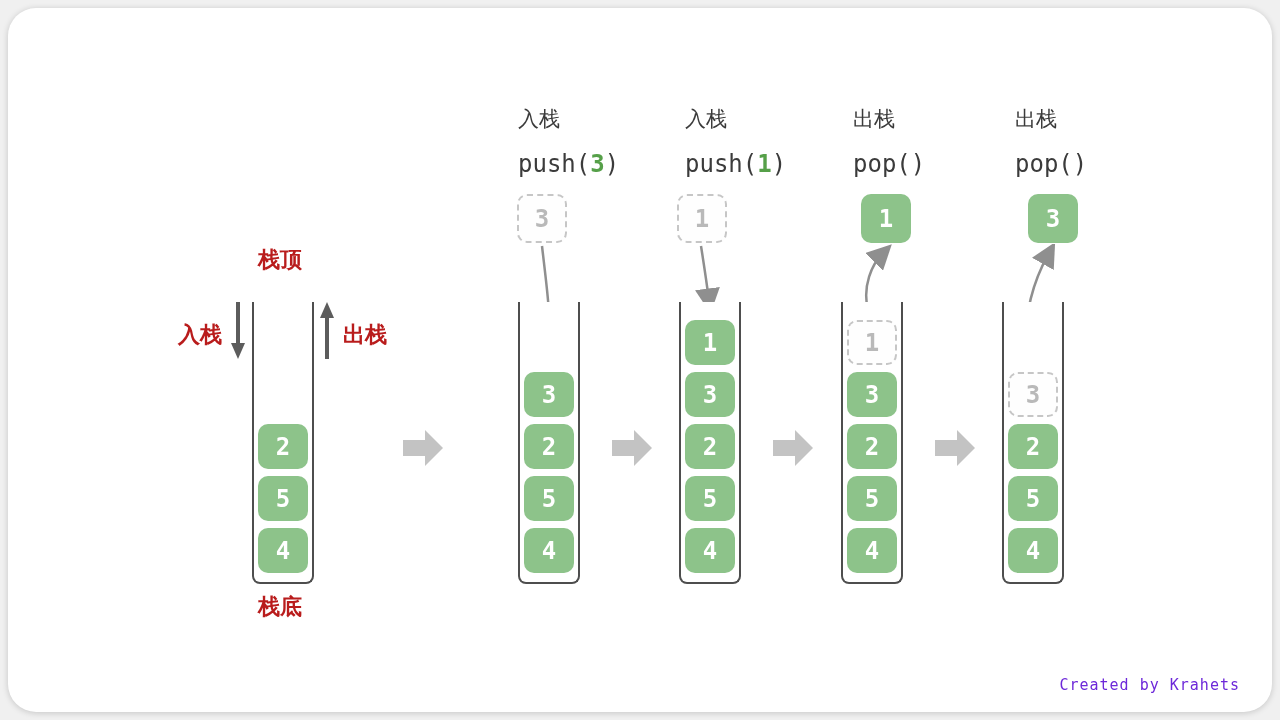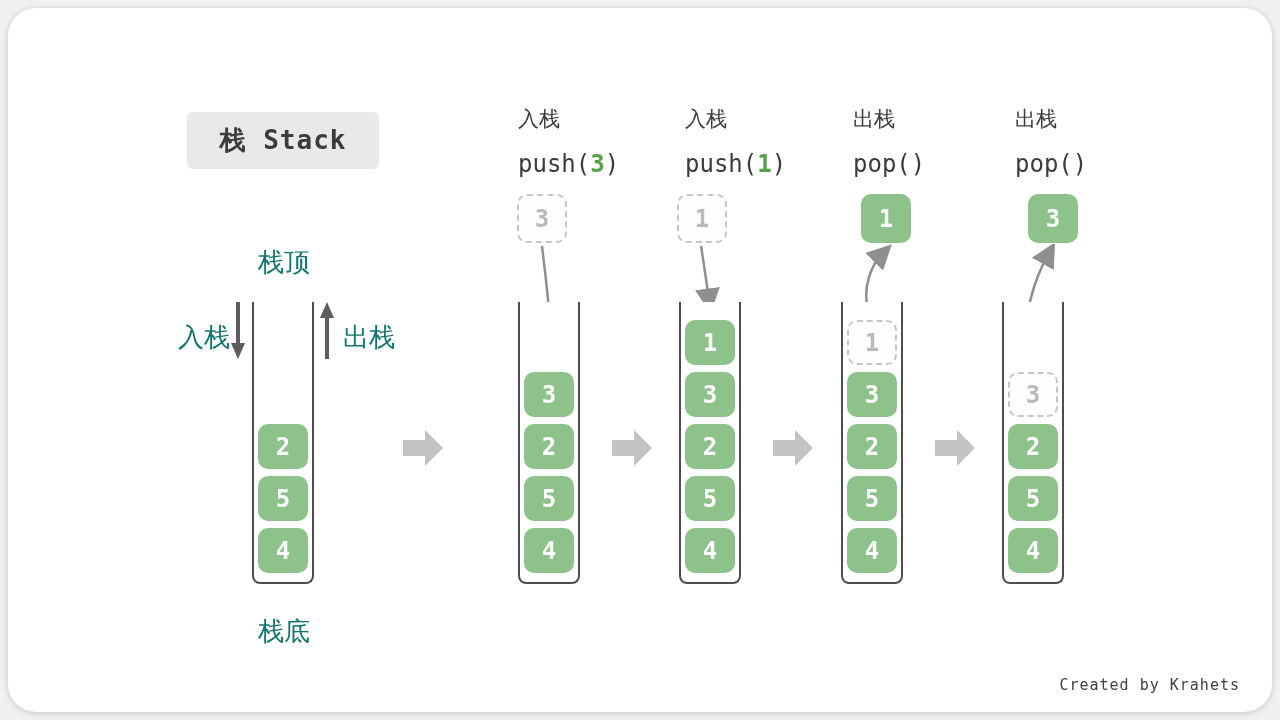--- a/index.html
+++ b/index.html
@@ -19,21 +19,21 @@
 
   .title-box {
     left: 187px; top: 112px; width: 192px; height: 57px;
     background: #e9e9e9; border-radius: 6px;
     display: flex; align-items: center; justify-content: center;
     font-family: "DejaVu Sans Mono", monospace;
     font-size: 26px; font-weight: bold; color: #3b3b3b; letter-spacing: 1px;
   }
 
   .side-label {
-    font-size: 26px; font-weight: normal; color: #0f766e; white-space: nowrap;
+    font-size: 22px; font-weight: bold; color: #b91c1c; white-space: nowrap;
   }
 
   .stage-header { white-space: nowrap; }
   .stage-header .cn { font-size: 21px; color: #3b3b3b; font-weight: 500; line-height: 26px; }
   .stage-header .code {
     margin-top: 18px;
     font-family: "DejaVu Sans Mono", monospace;
     font-size: 24px; color: #3b3b3b; line-height: 28px;
   }
   .stage-header .code .arg { color: #56a049; font-weight: bold; }
@@ -57,35 +57,32 @@
   .cell.ghost {
     background: #fefefe;
     border: 2px dashed #c6c6c6;
     color: #b9b9b9;
   }
   .float-cell { width: 50px; height: 49px; top: 194px; }
 
   .footer {
     left: 1040px; top: 676px; width: 200px; text-align: right;
     font-family: "DejaVu Sans Mono", monospace;
-    font-size: 15px; color: #404040; letter-spacing: 1px;
+    font-size: 15px; color: #6d28d9; letter-spacing: 1px;
   }
 </style>
 </head>
 <body>
 
 <div class="canvas">
   <div class="card"></div>
 
-  <div class="abs title-box">
-    <span>栈 Stack</span>
-  </div>
 
   <div class="abs side-label" style="left:258px; top:245px;">栈顶</div>
-  <div class="abs side-label" style="left:258px; top:614px;">栈底</div>
+  <div class="abs side-label" style="left:258px; top:592px;">栈底</div>
   <div class="abs side-label" style="left:178px; top:320px;">入栈</div>
   <div class="abs side-label" style="left:343px; top:320px;">出栈</div>
 
   <svg class="abs" style="left:228px; top:299px;" width="20" height="64">
     <line x1="10" y1="3" x2="10" y2="46" stroke="#5c5c5c" stroke-width="4"></line>
     <polygon points="3,44 17,44 10,60" fill="#5c5c5c"></polygon>
   </svg>
   <svg class="abs" style="left:317px; top:299px;" width="20" height="64">
     <line x1="10" y1="60" x2="10" y2="17" stroke="#5c5c5c" stroke-width="4"></line>
     <polygon points="3,19 17,19 10,3" fill="#5c5c5c"></polygon>

